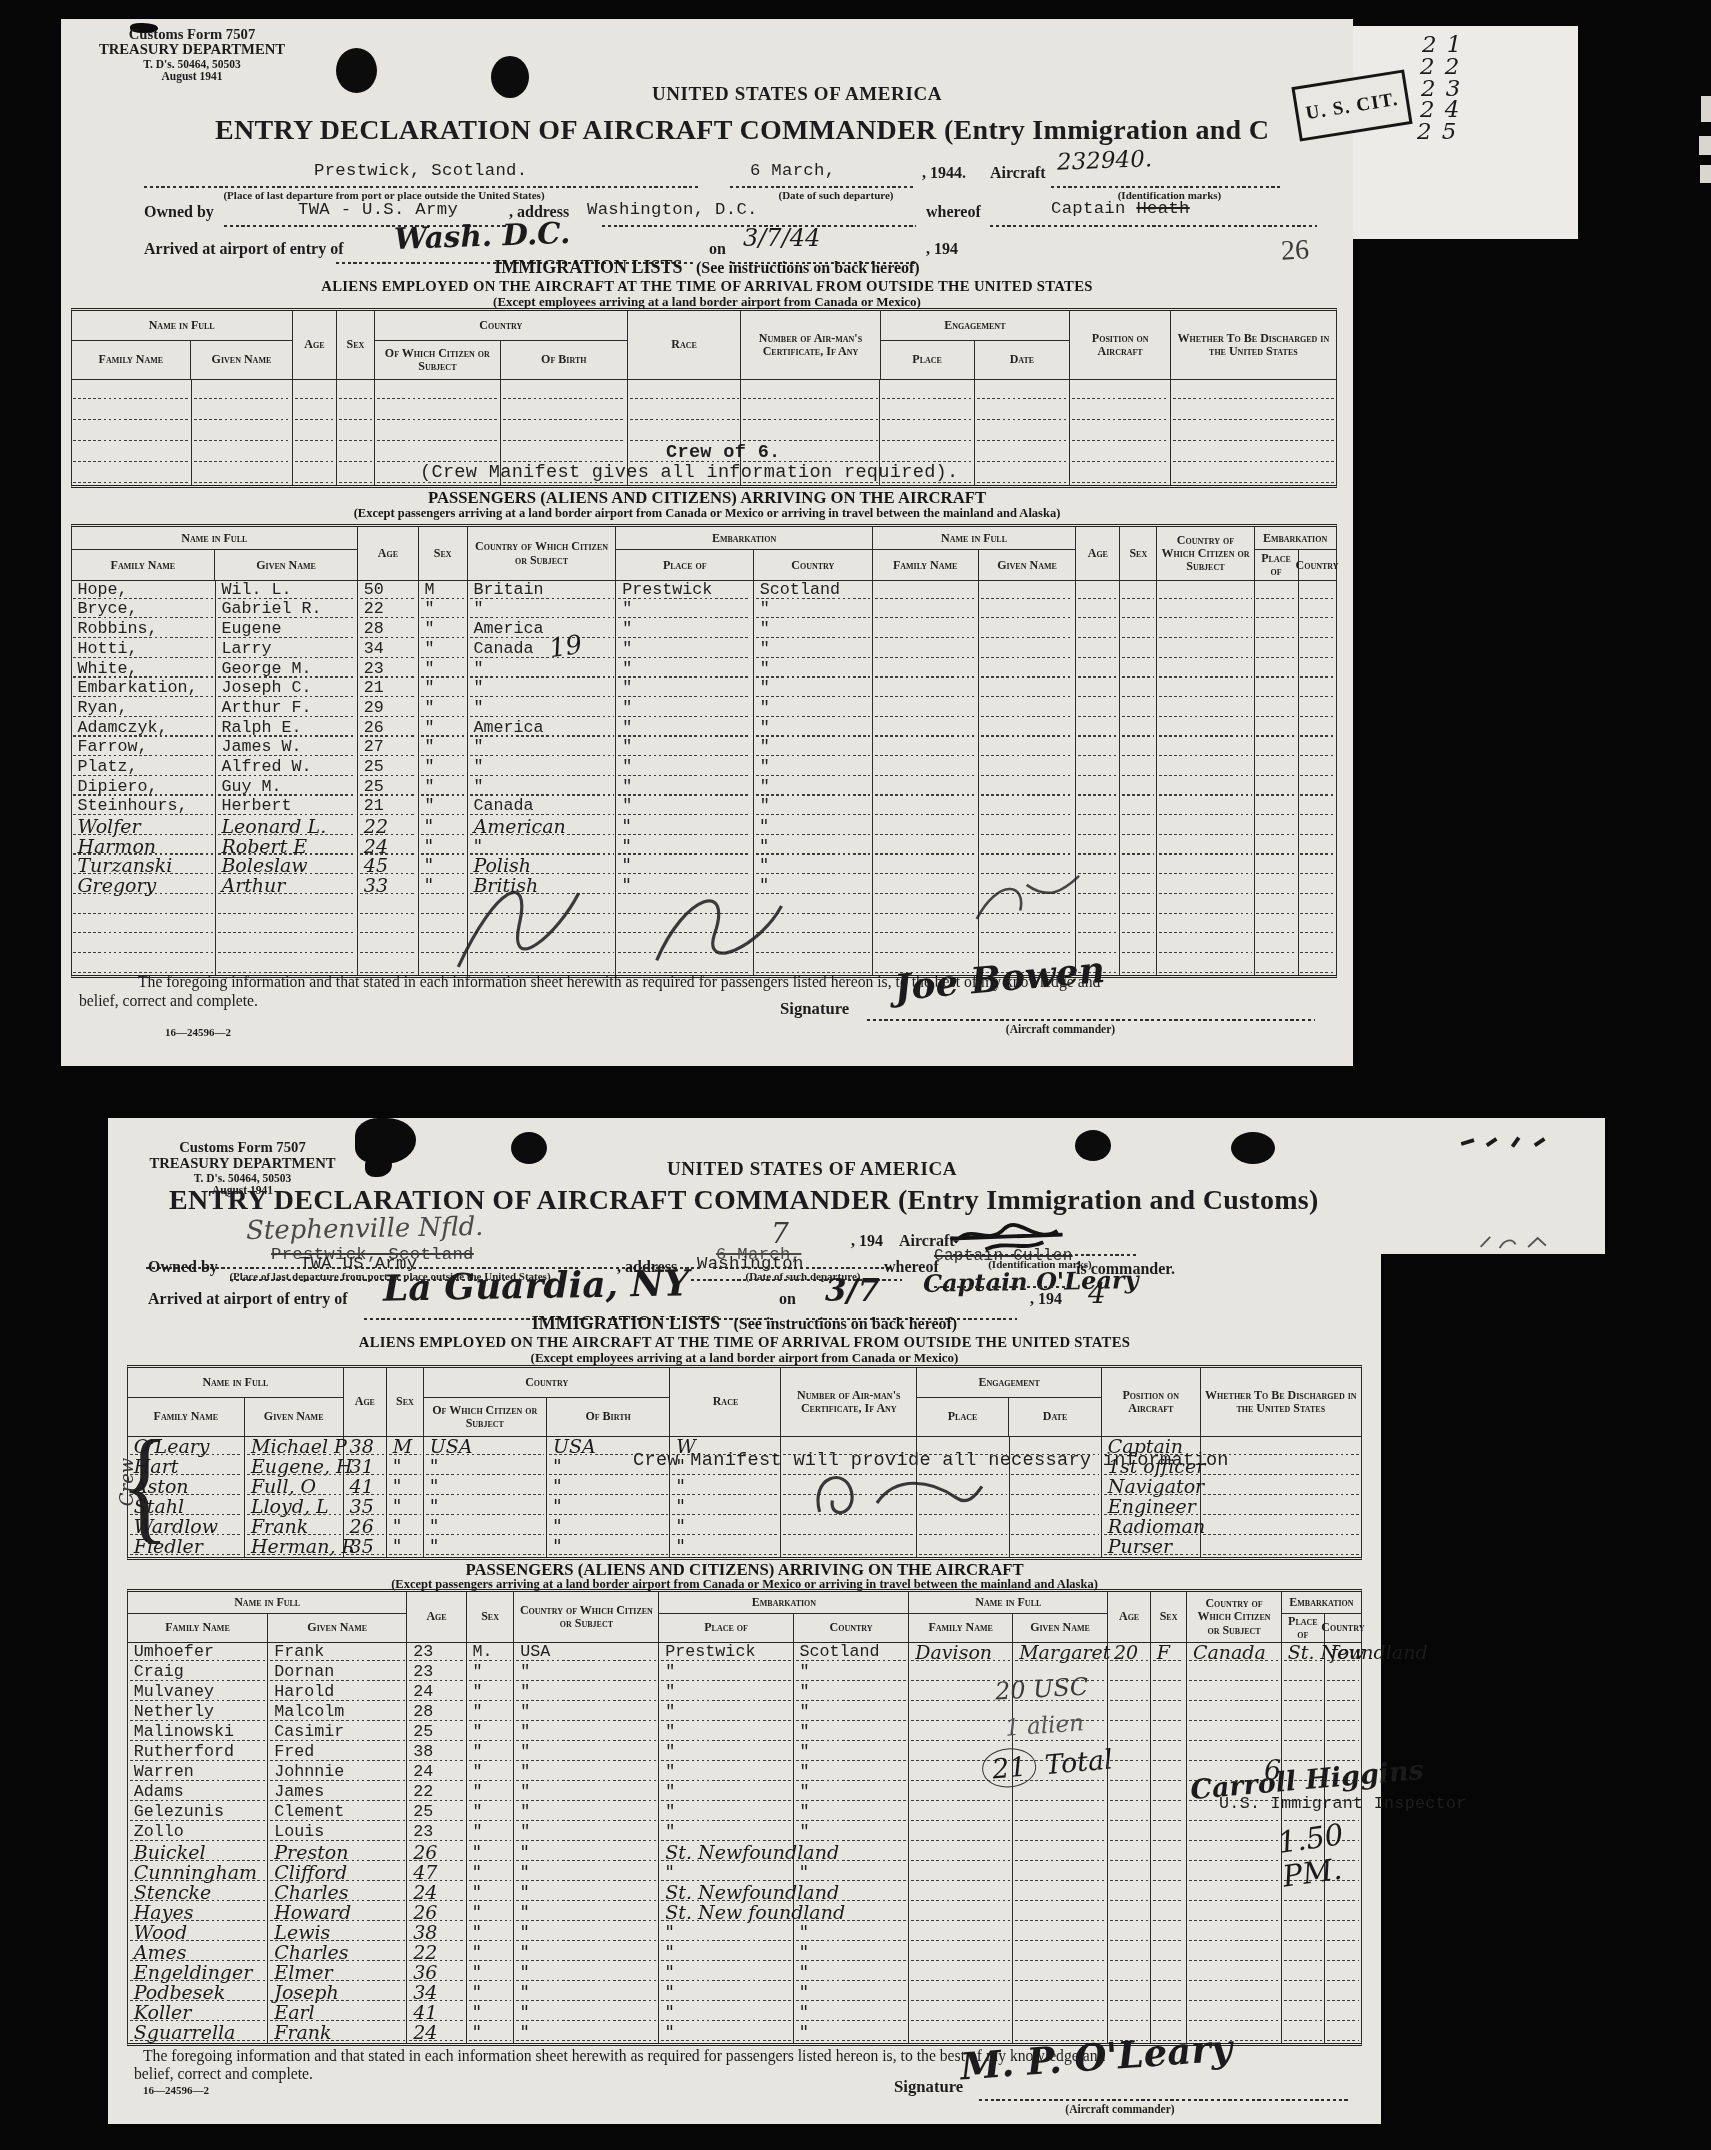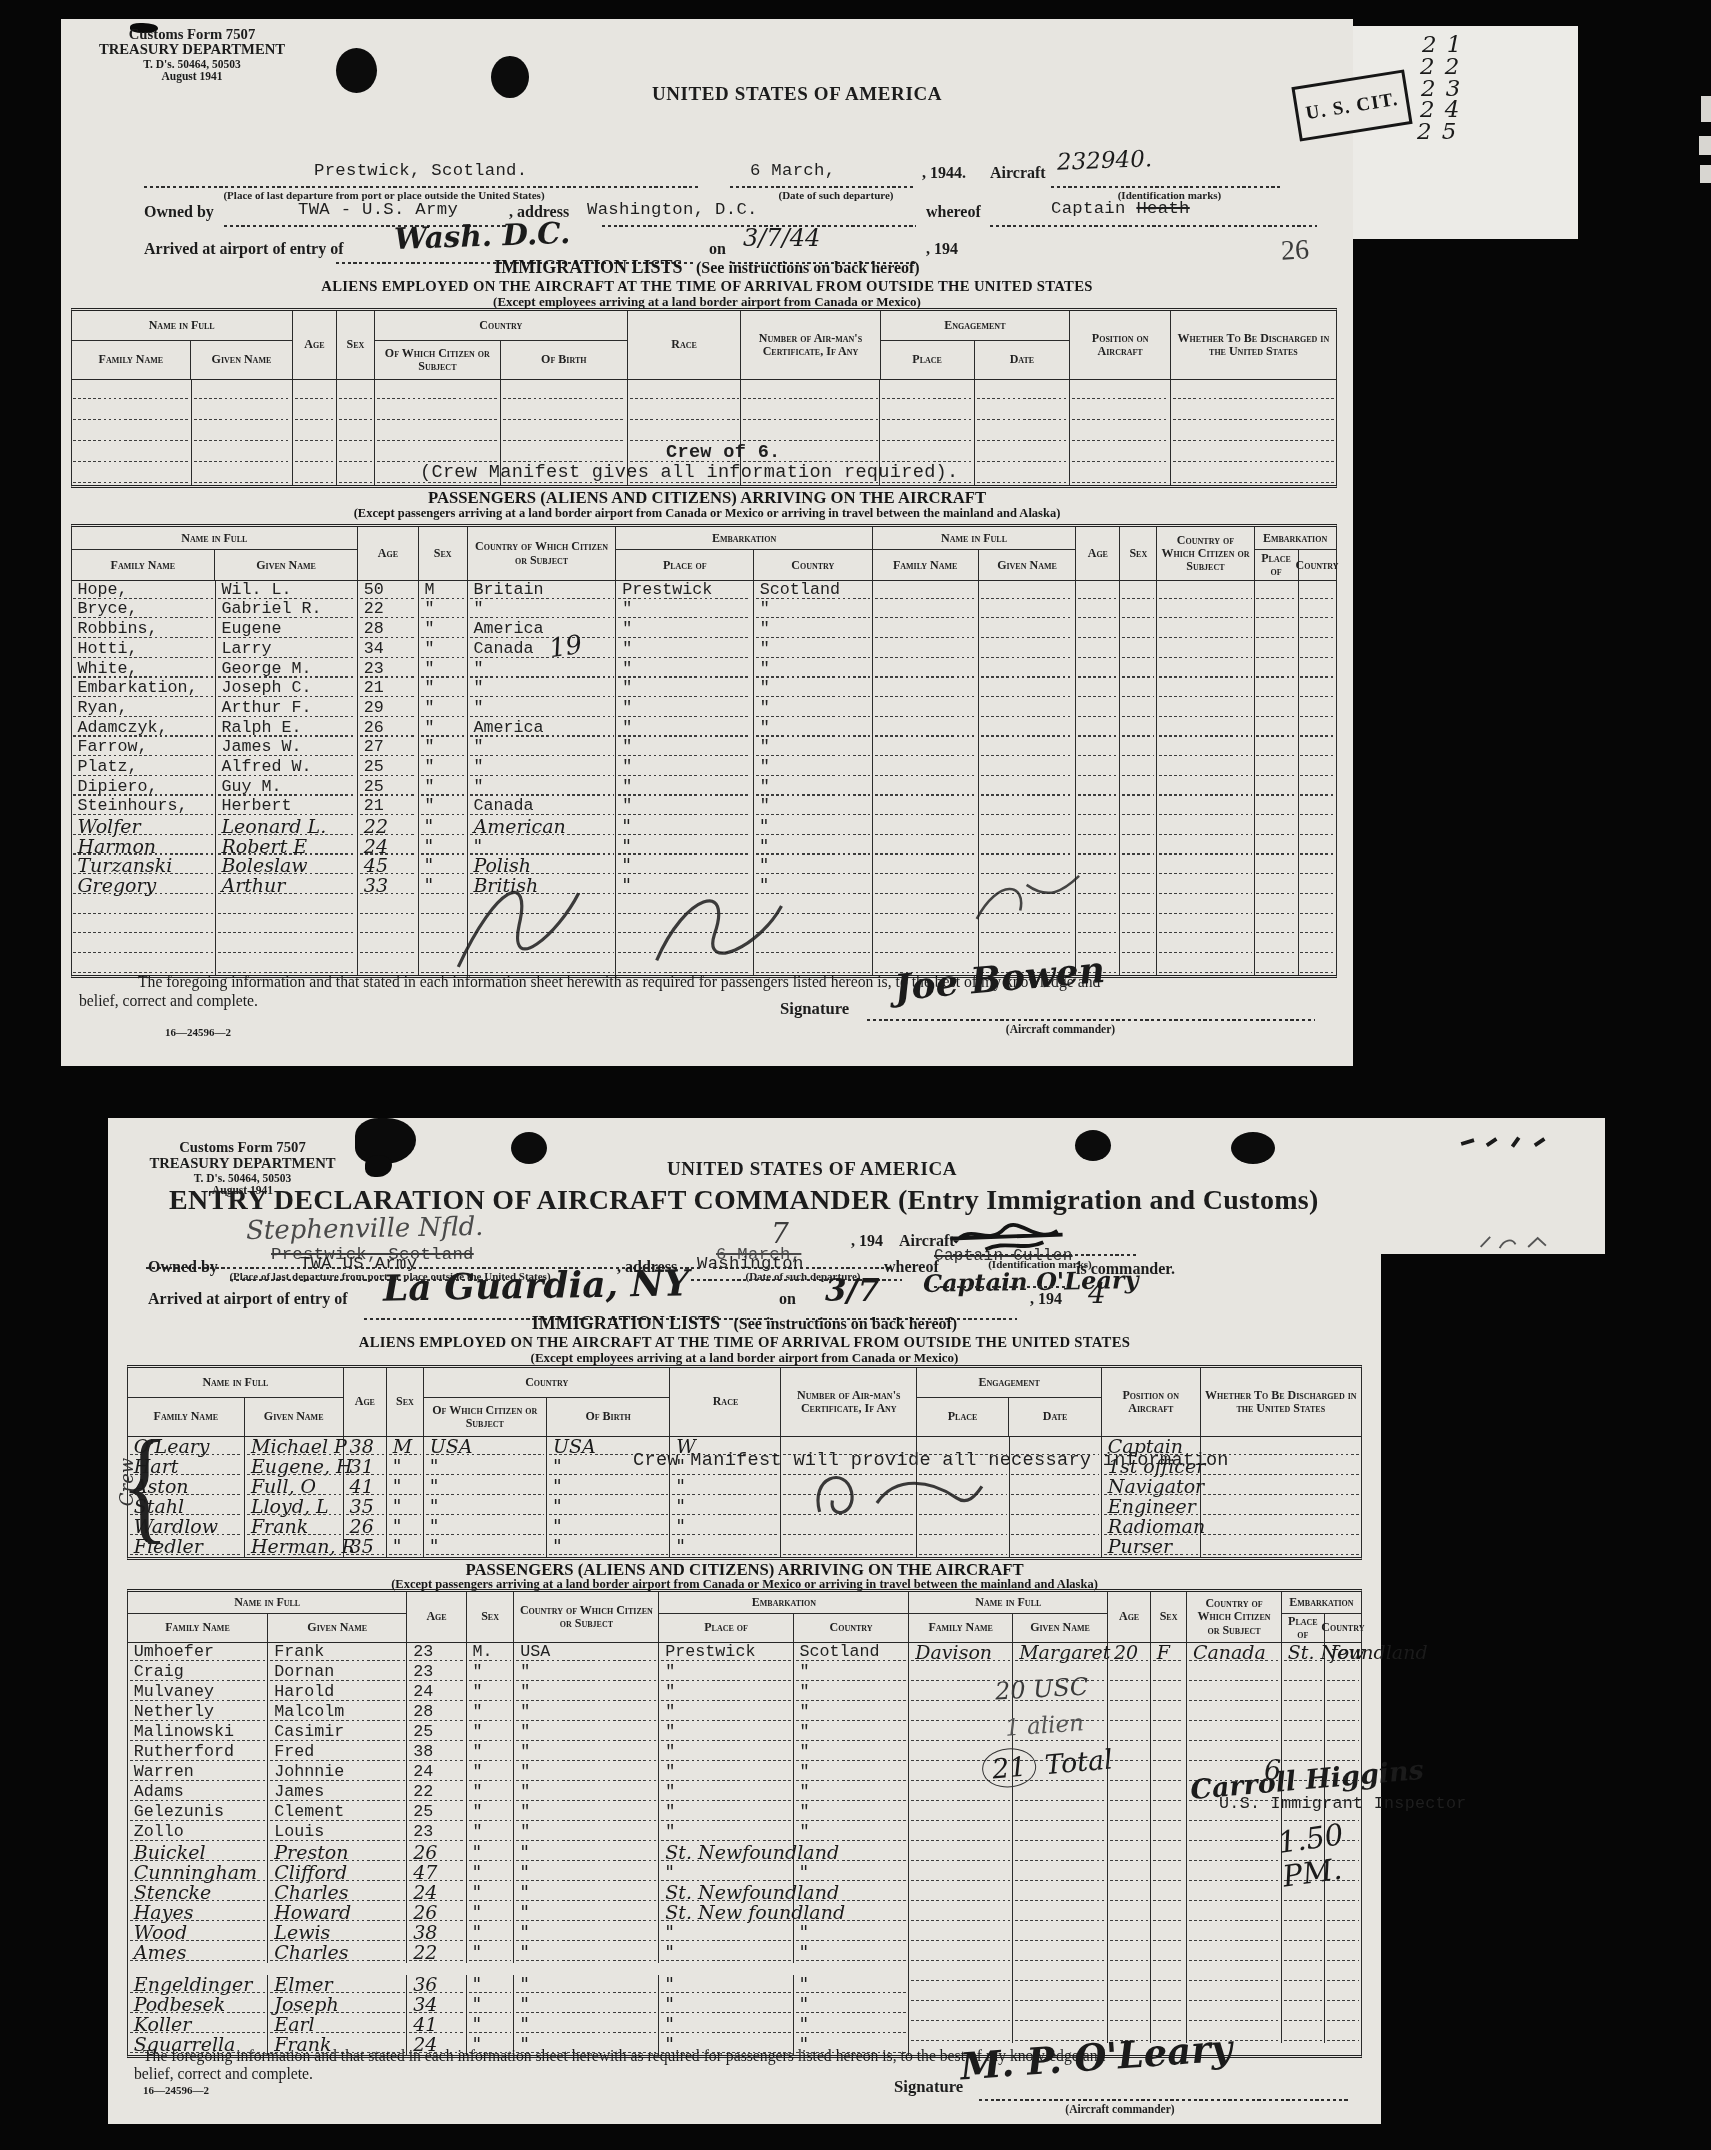--- a/index.html
+++ b/index.html
@@ -64,20 +64,21 @@
     <div class="blob" style="left:69px;top:3.8px;width:28px;height:10.2px;border-radius:40% 60% 50% 50%;"></div>
     <div class="abs serif b center" style="left:19px;top:7.7px;width:224px;line-height:1.06;">
       <div style="font-size:14.7px;">Customs Form 7507</div>
       <div style="font-size:14.7px;">TREASURY DEPARTMENT</div>
       <div style="font-size:11.5px;">T. D's. 50464, 50503</div>
       <div style="font-size:11.5px;">August 1941</div>
     </div>
     <div class="dot" style="left:275px;top:29px;width:41px;height:45px;"></div>
     <div class="dot" style="left:430px;top:37px;width:38px;height:42px;"></div>
     <div class="abs serif b center" style="left:544px;top:64px;width:384px;font-size:19px;letter-spacing:0.6px;">UNITED STATES OF AMERICA</div>
+    <div class="abs serif b nowrap clip" style="left:154px;top:95px;width:1134px;font-size:28px;letter-spacing:0.3px;">ENTRY DECLARATION OF AIRCRAFT COMMANDER (Entry Immigration and C</div>
 
     <div class="abs typed" style="left:253px;top:142px;">Prestwick, Scotland.</div>
     <div class="dotline" style="left:83px;top:167px;width:554px;"></div>
     <div class="abs sublabel center" style="left:102px;top:170px;width:442px;">(Place of last departure from port or place outside the United States)</div>
     <div class="abs typed" style="left:689px;top:142px;">6 March,</div>
     <div class="dotline" style="left:669px;top:167px;width:186px;"></div>
     <div class="abs sublabel center" style="left:698px;top:170px;width:154px;">(Date of such departure)</div>
     <div class="abs flabel" style="left:861px;top:145px;">, 1944.</div>
     <div class="abs flabel" style="left:929px;top:145px;">Aircraft</div>
     <div class="abs hand" style="left:996px;top:128px;font-size:23px;transform:rotate(-2deg);">232940.</div>
@@ -1570,21 +1571,21 @@
             <div class="tcell" style="width: 18.6%;">
               <span class="cv hand">"</span>
             </div>
             <div class="tcell" style="width: 17.2%;">
               <span class="cv hand">"</span>
             </div>
             <div class="tcell" style="width: 14.7%;">
               <span class="cv hand">"</span>
             </div>
           </div>
-          <div class="trow" style="height: 20px; margin-top: 12px;">
+          <div class="trow" style="height: 20px;">
             <div class="tcell" style="width: 18%;">
               <span class="cv hand">Engeldinger</span>
             </div>
             <div class="tcell" style="width: 17.8%;">
               <span class="cv hand">Elmer</span>
             </div>
             <div class="tcell" style="width: 7.6%;">
               <span class="cv hand">36</span>
             </div>
             <div class="tcell" style="width: 6.1%;">

